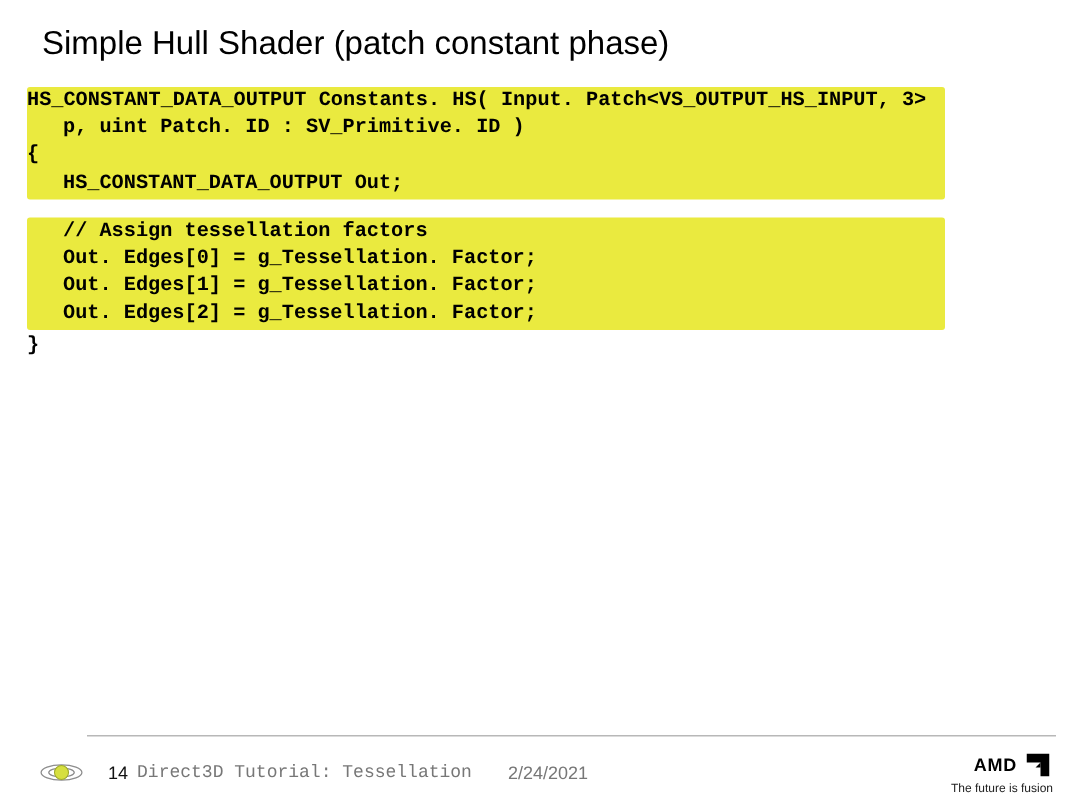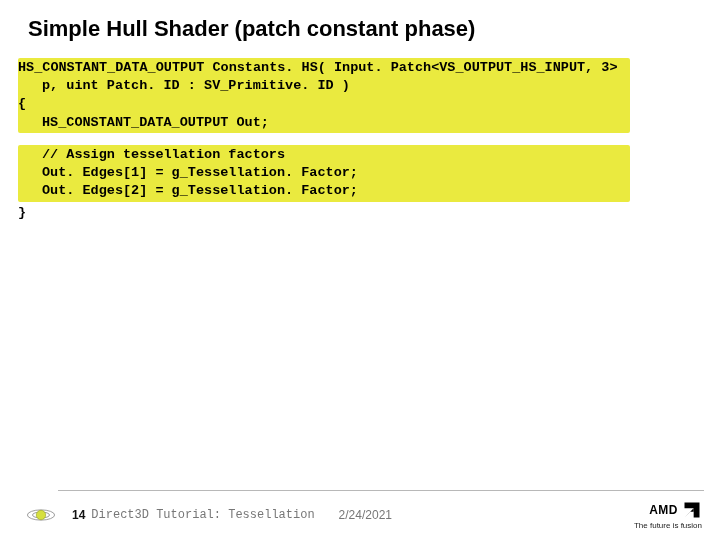--- a/index.html
+++ b/index.html
@@ -7,21 +7,21 @@
     width: 720px;
     height: 540px;
     background: #ffffff;
     font-family: Arial, Helvetica, sans-serif;
     position: relative;
     overflow: hidden;
   }
   .title {
     padding: 16px 0 14px 28px;
     font-size: 22px;
-    font-weight: bold;
+    font-weight: normal;
     color: #000;
   }
   .code-area {
     padding: 0 0 0 18px;
     font-family: "Courier New", monospace;
     font-size: 13.5px;
     line-height: 1.35;
     color: #000;
     font-weight: bold;
   }
@@ -52,21 +52,21 @@
   .footer-left-icon {
     margin-left: 24px;
     width: 34px; height: 28px;
     position: relative;
   }
   .footer-left-icon svg { display:block; }
   .page-num {
     margin-left: 14px;
     font-size: 12px;
     color: #111;
-    font-weight: bold;
+    font-weight: normal;
   }
   .footer-title {
     margin-left: 6px;
     font-size: 12px;
     color: #777;
     font-family: Liberation Mono, monospace;
   }
   .footer-date {
     margin-left: 24px;
     font-size: 12px;
@@ -111,20 +111,21 @@
     <div class="indent0">HS_CONSTANT_DATA_OUTPUT Constants. HS( Input. Patch&lt;VS_OUTPUT_HS_INPUT, 3&gt;</div>
     <div class="indent1"> p, uint Patch. ID : SV_Primitive. ID )</div>
     <div class="indent0">{</div>
     <div class="indent1">HS_CONSTANT_DATA_OUTPUT Out;</div>
   </div>
 
   <div class="gap"></div>
 
   <div class="code-block">
     <div class="indent1 cmt">// Assign tessellation factors</div>
+    <div class="indent1">Out. Edges[0] = g_Tessellation. Factor;</div>
     <div class="indent1">Out. Edges[1] = g_Tessellation. Factor;</div>
     <div class="indent1">Out. Edges[2] = g_Tessellation. Factor;</div>
   </div>
 
   <div class="indent0">}</div>
 </div>
 
 <div class="footer">
   <div class="line"></div>
   <div class="footer-left-icon">

